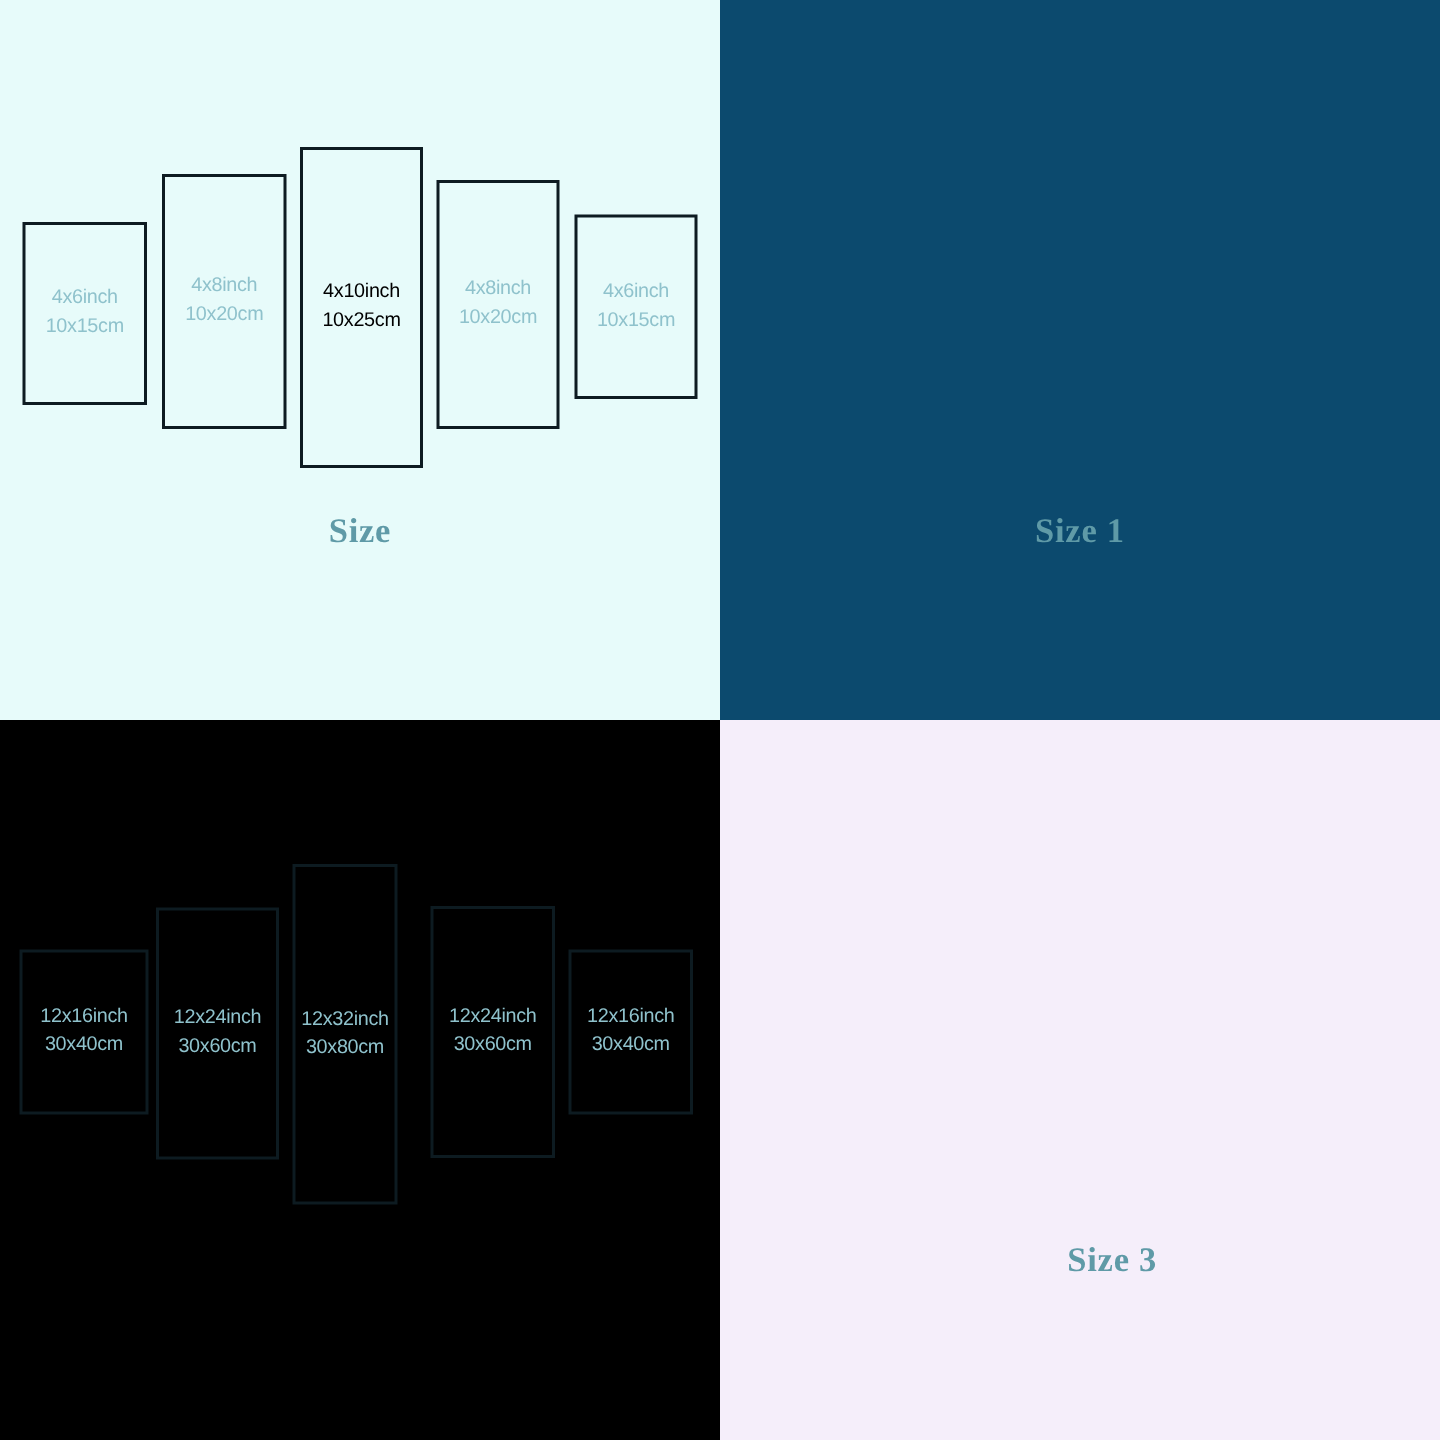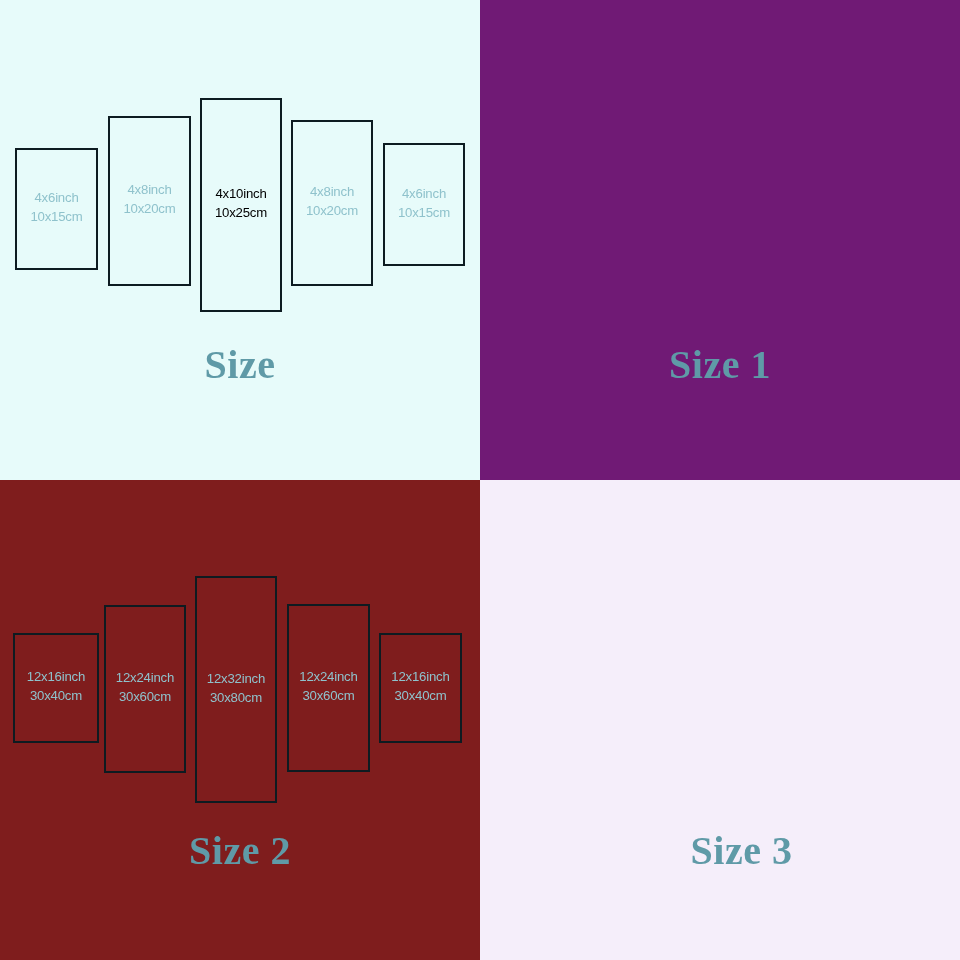--- a/index.html
+++ b/index.html
@@ -45,21 +45,21 @@
     white-space:nowrap;
     transform:translateY(-1px);
   }
   .panel-label .l2{display:block;}
   .quad-title{
     position:absolute;
     left:0;right:0;
     text-align:center;
     font-family:"Liberation Serif", serif;
     font-weight:bold;
-    font-size:40px;
+    font-size:23px;
     color:#5f9aa7;
     letter-spacing:0.5px;
   }
   
 </style>
 </head>
 <body>
 
 <div id="sheet">
     <div class="quadrant" style="background: rgb(231, 251, 250);">
@@ -75,41 +75,40 @@
         </div>
         <div class="panel" style="left: 291px; top: 120px; width: 82px; height: 166px; border-color: rgb(13, 27, 33);">
           <div class="panel-label" style="color: rgb(143, 194, 204);"><span>4x8inch</span><span class="l2">10x20cm</span></div>
         </div>
         <div class="panel" style="left: 383px; top: 143px; width: 82px; height: 123px; border-color: rgb(13, 27, 33);">
           <div class="panel-label" style="color: rgb(143, 194, 204);"><span>4x6inch</span><span class="l2">10x15cm</span></div>
         </div>
       </div>
       <div class="quad-title" style="top: 341px; color: rgb(95, 154, 167);">Size</div>
     </div>
-    <div class="quadrant" style="background: #701a75;">
+    <div class="quadrant" style="background: #0c4a6e;">
       <div class="panels" style="top: 0px; height: 480px;"></div>
       <div class="quad-title" style="top: 341px; color: rgb(95, 154, 167);">Size 1</div>
     </div>
-    <div class="quadrant" style="background: #7f1d1d;">
+    <div class="quadrant" style="background: #000000;">
       <div class="panels" style="top: 0px; height: 480px;">
         <div class="panel" style="left: 13px; top: 153px; width: 86px; height: 110px; border-color: rgb(13, 27, 33);">
           <div class="panel-label" style="color: rgb(143, 194, 204);"><span>12x16inch</span><span class="l2">30x40cm</span></div>
         </div>
         <div class="panel" style="left: 104px; top: 125px; width: 82px; height: 168px; border-color: rgb(13, 27, 33);">
           <div class="panel-label" style="color: rgb(143, 194, 204);"><span>12x24inch</span><span class="l2">30x60cm</span></div>
         </div>
-        <div class="panel" style="left: 195px; top: 96px; width: 82px; height: 227px; border-color: rgb(13, 27, 33);">
+        <div class="panel" style="left: 195px; top: 96px; width: 70px; height: 227px; border-color: rgb(13, 27, 33);">
           <div class="panel-label" style="color: rgb(143, 194, 204);"><span>12x32inch</span><span class="l2">30x80cm</span></div>
         </div>
         <div class="panel" style="left: 287px; top: 124px; width: 83px; height: 168px; border-color: rgb(13, 27, 33);">
           <div class="panel-label" style="color: rgb(143, 194, 204);"><span>12x24inch</span><span class="l2">30x60cm</span></div>
         </div>
         <div class="panel" style="left: 379px; top: 153px; width: 83px; height: 110px; border-color: rgb(13, 27, 33);">
           <div class="panel-label" style="color: rgb(143, 194, 204);"><span>12x16inch</span><span class="l2">30x40cm</span></div>
         </div>
       </div>
-      <div class="quad-title" style="top: 347px; color: rgb(95, 154, 167);">Size 2</div>
     </div>
     <div class="quadrant" style="background: rgb(245, 238, 250);">
       <div class="panels" style="top: 0px; height: 480px;"></div>
       <div class="quad-title" style="top: 347px; color: rgb(95, 154, 167); padding-left: 43px;">Size 3</div>
     </div>
   </div>
 
 </body></html>

